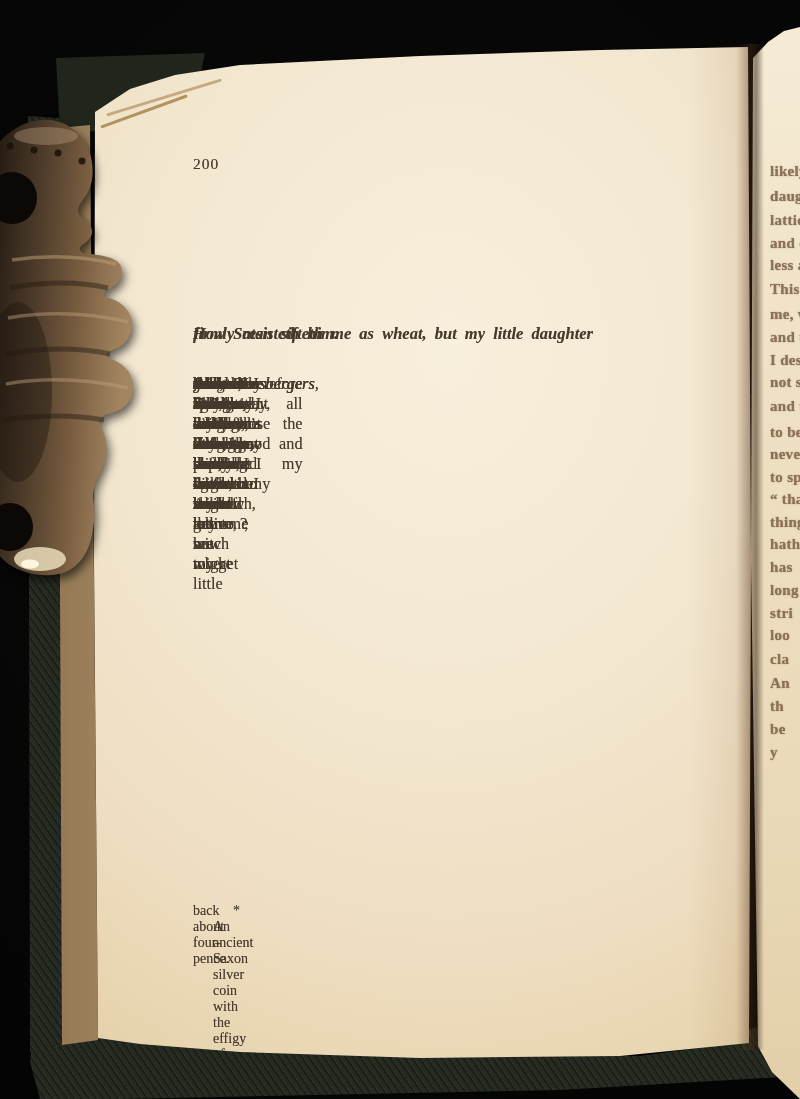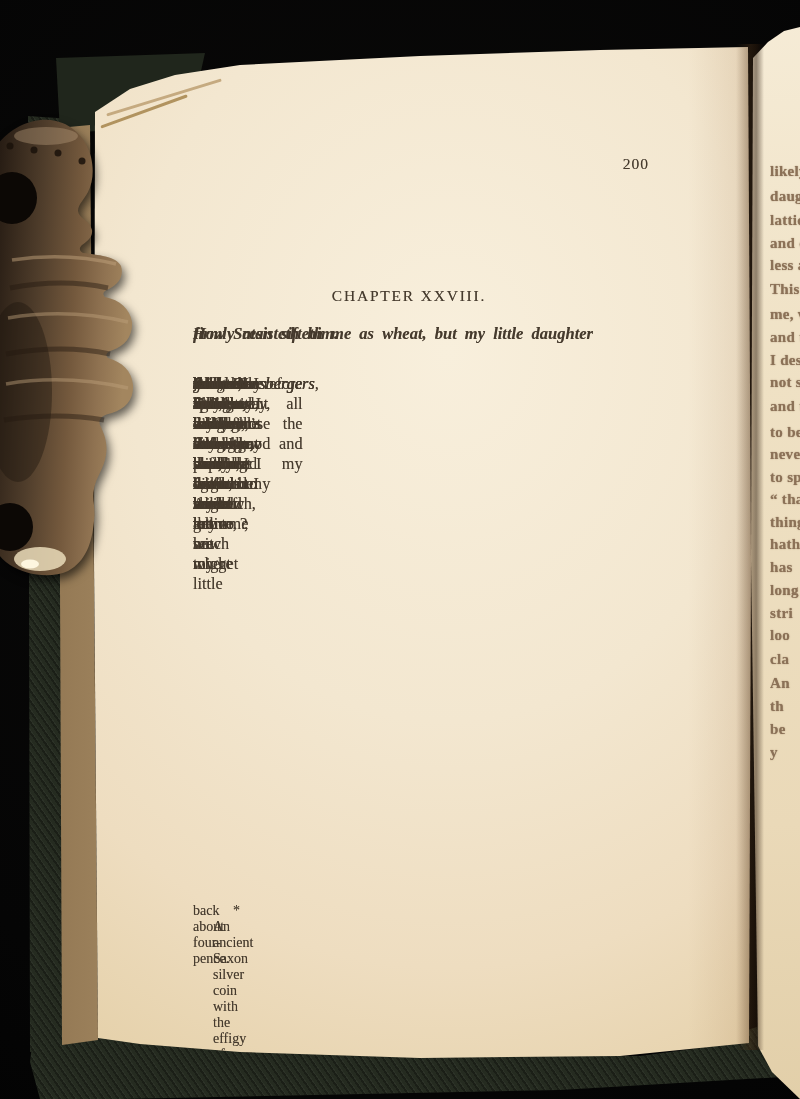--- a/index.html
+++ b/index.html
@@ -54,21 +54,21 @@
   .stack-edge.e1{left:104px;top:96px;width:120px;height:3px;transform:rotate(-17deg);}
   .stack-edge.e2{left:98px;top:110px;width:92px;height:2.5px;transform:rotate(-20deg);background:#b1935f;}
 
   .crease{
     left:736px;top:44px;width:28px;height:1006px;
     background:linear-gradient(90deg, rgba(70,45,22,0) 0%, rgba(80,52,26,.38) 50%, rgba(45,27,12,.5) 72%, rgba(70,45,22,0) 100%);
   }
 
   
   .ink{color:#453a2d;text-shadow:0 0 .4px rgba(69,58,45,.55);}
-  .page-number{left:193px;top:155px;width:456px;text-align:right;font-size:15.5px;letter-spacing:1px;}
+  .page-number{left:193px;top:155px;width:456px;text-align:left;font-size:15.5px;letter-spacing:1px;}
   .chapter{left:193px;top:287px;width:432px;text-align:center;font-size:15.5px;letter-spacing:1.8px;}
   .subtitle{left:193px;top:322px;width:424px;text-align:center;font-style:italic;font-weight:600;font-size:16.5px;word-spacing:4px;line-height:23px;}
   .subtitle div{position:static;}
   .body-text{left:193px;top:374px;width:483px;word-spacing:.5px;}
   .footnote{left:193px;top:903px;width:483px;}
   .bl{position:static;height:22.35px;font-size:16.3px;overflow:visible;}
   .footnote .bl{height:22px;font-size:14px;}
   .j{text-align:justify;text-align-last:justify;}
   .ind{text-indent:20px;}
   .it{font-style:italic;position:static;}
@@ -117,21 +117,20 @@
         <div class="frag" style="top: 721px;">be</div>
         <div class="frag" style="top: 744px;">y</div>
       </div>
   </div>
 
   <div class="page">
     <div class="stack-edge e1"></div>
     <div class="stack-edge e2"></div>
 
     <div class="ink page-number">200</div>
-    <div class="ink chapter">CHAPTER XXVIII.</div>
     <div class="ink subtitle">
       <div>How Satan sifteth me as wheat, but my little daughter</div>
       <div>firmly resisteth him.</div>
     </div>
     <div class="ink body-text">
         <div class="bl j ind">
           <span>On Monday, I arose in good time from my couch,</span>
         </div>
         <div class="bl j">
           <span>and as I felt myself somewhat hearty again, I went</span>

